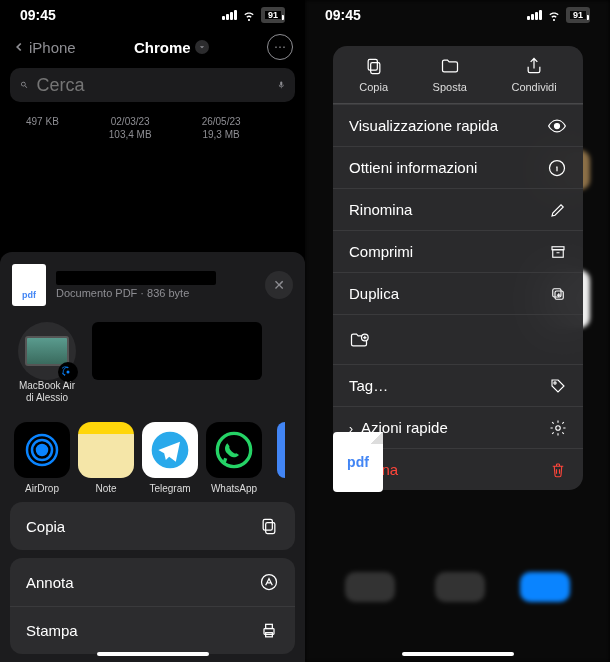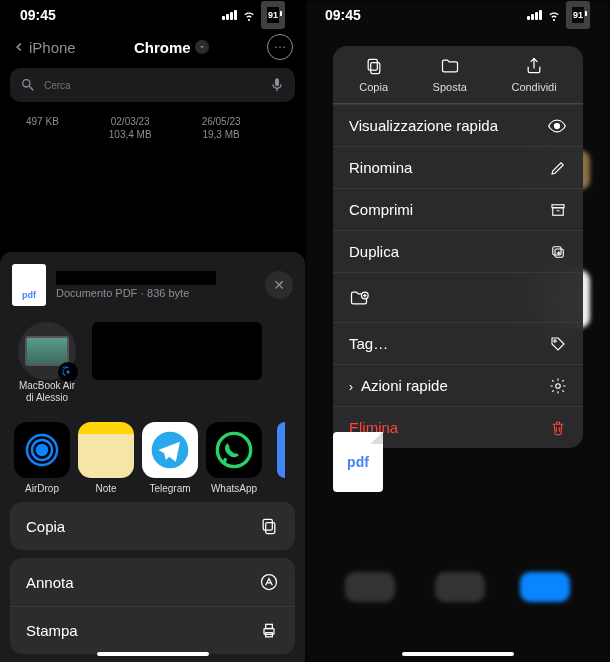--- a/index.html
+++ b/index.html
@@ -1,31 +1,31 @@
 <!DOCTYPE html>
 <html><head>
 <meta charset="utf-8">
 <style>
 * { margin: 0; padding: 0; box-sizing: border-box; font-family: -apple-system, BlinkMacSystemFont, "Segoe UI", Helvetica, Arial, sans-serif; }
 body { background: #000; width: 610px; height: 662px; display: flex; overflow: hidden; color: #fff; }
 .screen { position: relative; width: 305px; height: 662px; background: #000; overflow: hidden; }
 .status-bar { height: 30px; display: flex; align-items: center; justify-content: space-between; padding: 0 20px; font-size: 14px; font-weight: 600; }
 .status-right { display: flex; align-items: center; gap: 4px; }
-.battery-box { display: inline-flex; align-items: center; justify-content: center; width: 24px; height: 28px; border: 6px solid #404040; border-radius: 3px; font-size: 9px; font-weight: 700; position: relative; }
+.battery-box { display: inline-flex; align-items: center; justify-content: center; width: 24px; height: 16px; border: 4px solid #404040; border-radius: 3px; font-size: 9px; font-weight: 700; position: relative; }
 .battery-box::after { content: ""; position: absolute; right: -3px; top: 4px; width: 2px; height: 5px; background: #fff; border-radius: 0 1px 1px 0; }
 .signal { display: inline-flex; gap: 1px; align-items: flex-end; }
 .signal span { width: 3px; background: #fff; border-radius: 1px; }
 .signal span:nth-child(1){height:4px}.signal span:nth-child(2){height:6px}.signal span:nth-child(3){height:8px}.signal span:nth-child(4){height:10px}
 
 .nav { display: flex; align-items: center; justify-content: space-between; padding: 4px 12px 8px; font-size: 15px; color: #8e8e93; }
 .nav-back { display: flex; align-items: center; gap: 3px; color: #8e8e93; }
 .nav-title { color: #fff; font-weight: 600; display:flex; align-items:center; gap:4px;}
 
 .search-bar { margin: 0 10px 8px; background: #1c1c1e; border-radius: 10px; height: 34px; display: flex; align-items: center; padding: 0 10px; color: #8e8e93; font-size: 15px; gap:8px;}
-.search-bar input { background: transparent; border: none; flex: 1; color: #ef4444; font-size: 10px; outline: none; }
+.search-bar input { background: transparent; border: none; flex: 1; color: #ef4444; font-size: 18px; outline: none; }
 
 .files-row { display: flex; padding: 6px 26px 0; gap: 50px; font-size: 10px; color: #8e8e93; }
 .file-meta { display: flex; flex-direction: column; align-items: center; gap:2px;text-align:center;}
 
 .share-sheet { position: absolute; bottom: 0; left: 0; right: 0; background: #1c1c1e; border-radius: 12px 12px 0 0; }
 .share-head { display: flex; align-items: center; padding: 12px 12px; gap:10px;}
 .doc-icon { width: 34px; height: 42px; background: #fff; border-radius: 3px; display: flex; align-items: flex-end; justify-content: center; padding-bottom: 6px; color: #4285f4; font-size: 9px; font-weight: 600; }
 .doc-info { flex: 1; font-size: 11px; color: #8e8e93; }
 .doc-info .title-row { background: #000; height: 14px; width: 160px; margin-bottom:2px; border-radius:2px;}
 .close-btn { width: 28px; height: 28px; border-radius: 14px; background: #2c2c2e; display: flex; align-items: center; justify-content: center; font-size: 14px; color:#8e8e93;}
@@ -273,20 +273,27 @@
       </div>
     </div>
     <div class="ctx-row">
       <span>Visualizzazione rapida</span>
       <svg viewBox="0 0 24 24" fill="none" stroke="#fff" stroke-width="1.5" style="width:20px;height:20px">
           <path d="M2 12s3.5-7 10-7 10 7 10 7-3.5 7-10 7-10-7-10-7z"></path>
           <circle cx="12" cy="12" r="3" fill="#fff"></circle>
         </svg>
     </div>
     <div class="ctx-row">
+      <span>Ottieni informazioni</span>
+      <svg viewBox="0 0 24 24" fill="none" stroke="#fff" stroke-width="1.5" style="width:20px;height:20px">
+          <circle cx="12" cy="12" r="9"></circle>
+          <path d="M12 8h.01M11 11h1v5"></path>
+        </svg>
+    </div>
+    <div class="ctx-row">
       <span>Rinomina</span>
       <svg viewBox="0 0 24 24" fill="none" stroke="#fff" stroke-width="1.5" style="width:18px;height:18px">
           <path d="M4 20l4-1 11-11-3-3L5 16l-1 4z"></path>
         </svg>
     </div>
     <div class="ctx-row">
       <span>Comprimi</span>
       <svg viewBox="0 0 24 24" fill="none" stroke="#fff" stroke-width="1.5" style="width:18px;height:18px">
           <rect x="4" y="5" width="16" height="4"></rect>
           <rect x="5" y="9" width="14" height="10"></rect>

